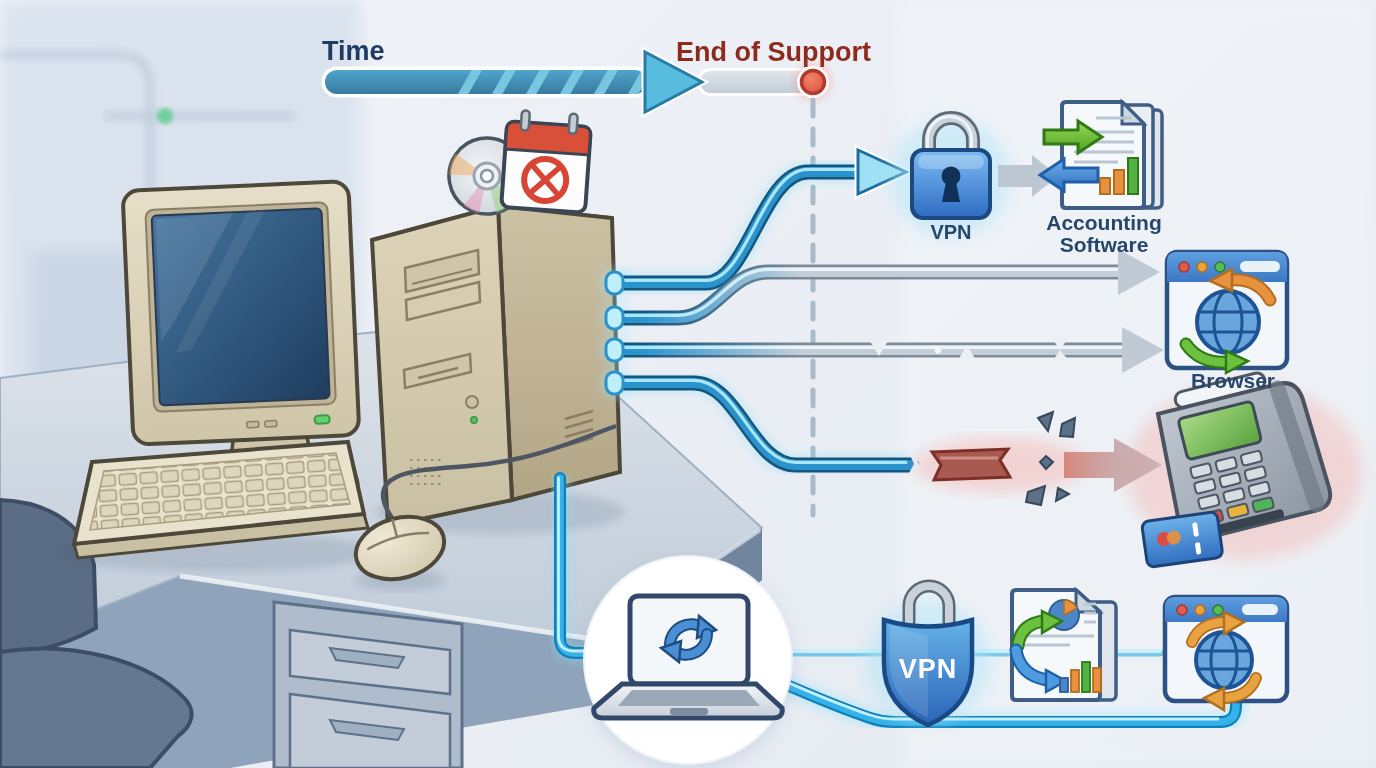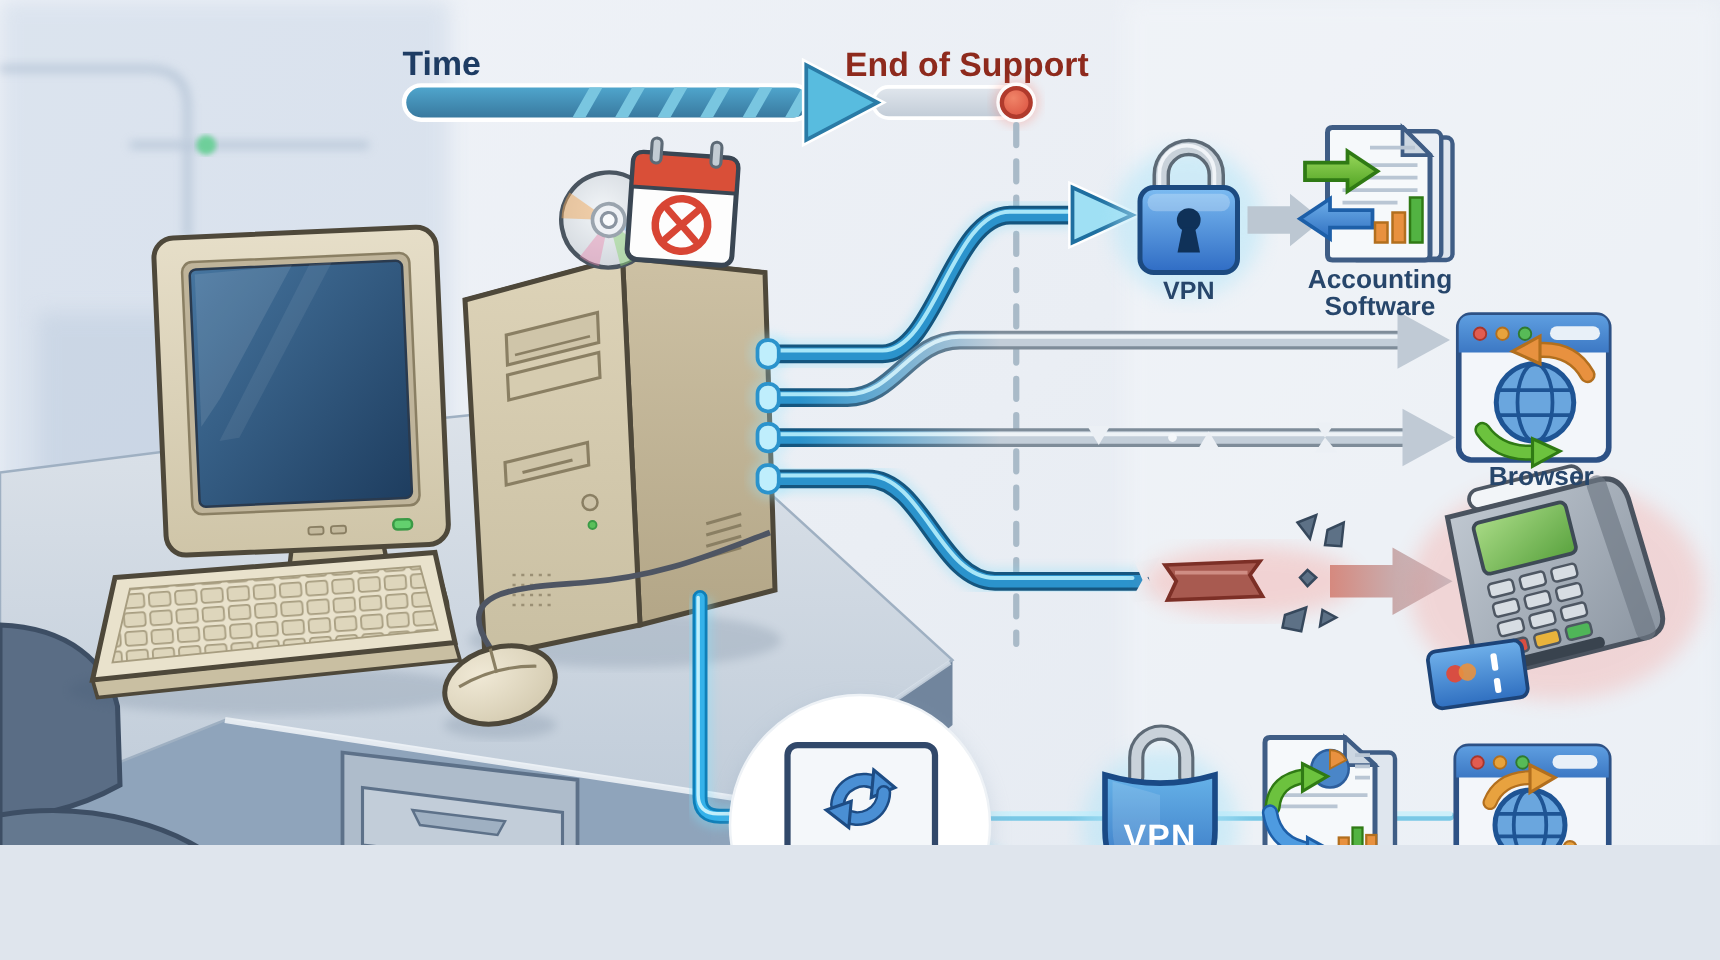--- a/index.html
+++ b/index.html
@@ -1,16 +1,16 @@
 <!DOCTYPE html>
 <html style="--navy: #1e3c63; --dark_red: #8e2a1d; --label_blue: #27466b; --cable_blue: #2b93cc; --cable_glow: #7fdcf8; --gray_arrow: #c0cad5; --alert_red: #d94f3e; --lock_blue: #2f6cc4; --beige: #d8cfb4; --desk_top: #ccd6e2; --desk_front: #8fa4bb; --screen_blue: #2b4e74; --green: #4da021; --orange: #e8913f;"><head>
 <meta charset="utf-8">
 <style>
   html,body{margin:0;padding:0;background:#dfe5ed;}
-  .stage{position:relative;width:1376px;height:676px;overflow:hidden;
+  .stage{position:relative;width:1376px;height:768px;overflow:hidden;
          background:linear-gradient(135deg,#f0f3f8 0%,#eaeef4 55%,#e3e9f1 100%);text-align:right;}
   .stage svg{position:absolute;inset:0;}
   text{font-family:"Liberation Sans",sans-serif;}
   .t-time{font-weight:bold;font-size:27px;fill:var(--navy,#1e3c63);}
   .t-eos{font-weight:bold;font-size:27px;fill:var(--dark_red,#8e2a1d);}
   .t-icon{font-weight:bold;font-size:21px;fill:var(--label_blue,#27466b);text-anchor:middle;}
   .t-vpn{font-weight:bold;font-size:20px;fill:var(--label_blue,#27466b);text-anchor:middle;}
   .t-shield{font-weight:bold;font-size:27px;fill:#ffffff;text-anchor:middle;letter-spacing:1px;}
   
   .cgl{fill:none;stroke:#7fdcf8;stroke-width:22;opacity:.30;filter:url(#blur4);}

